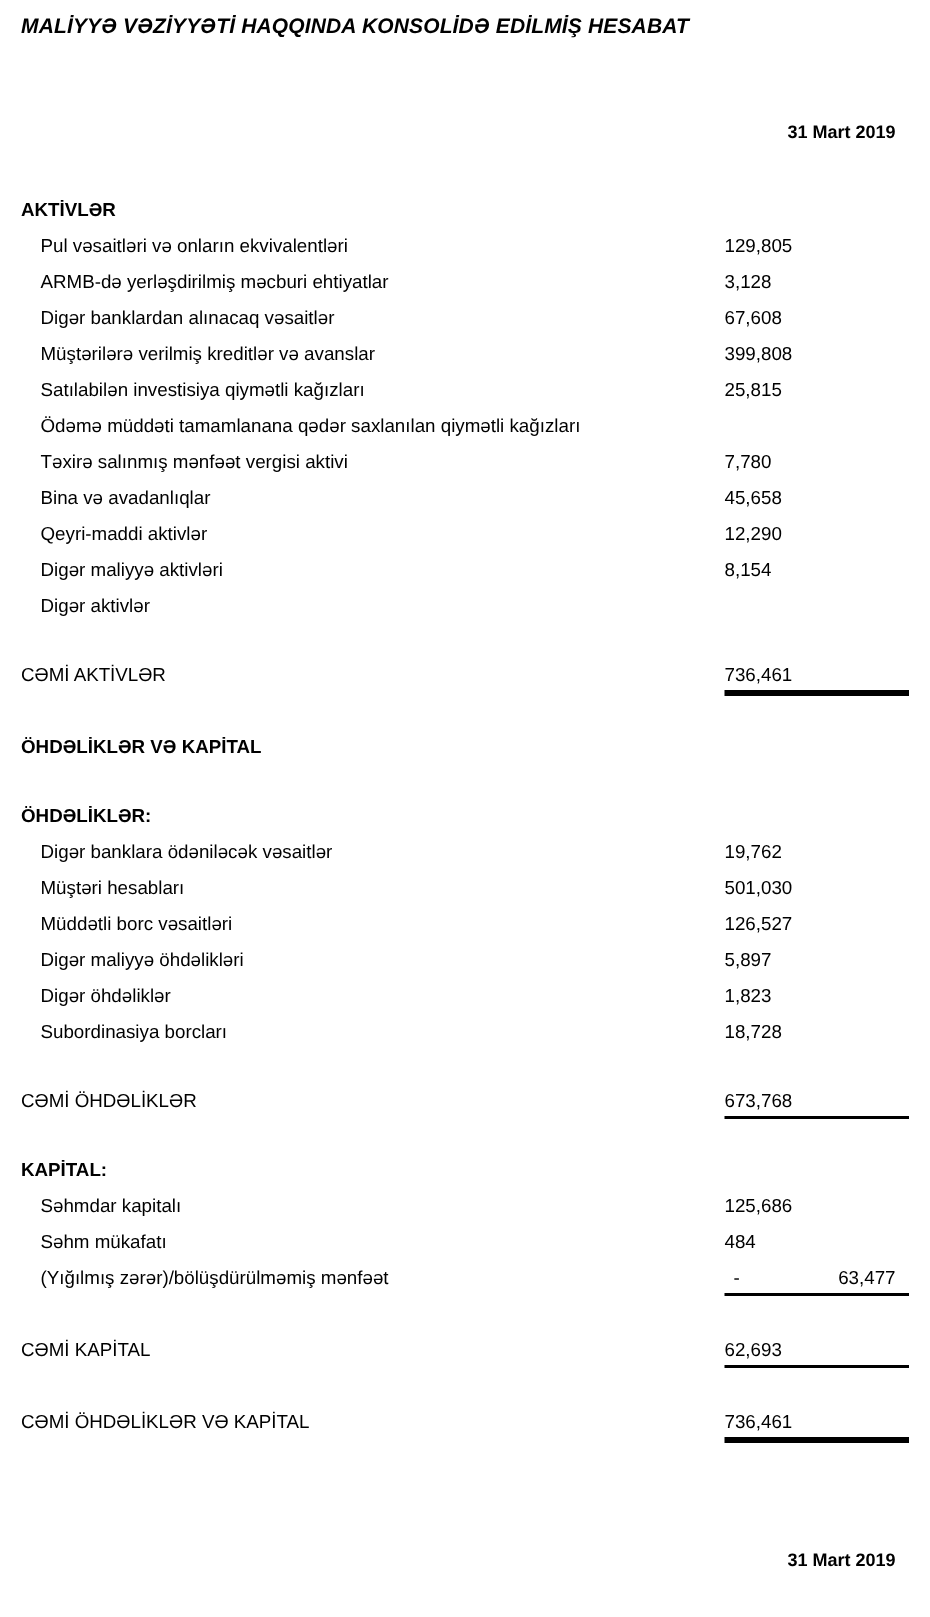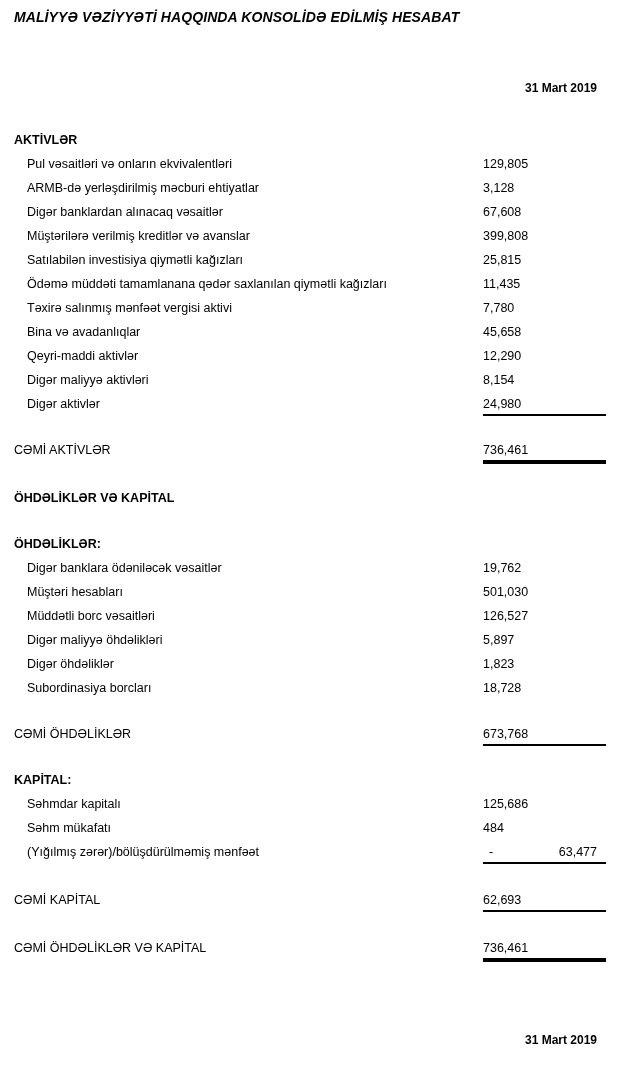--- a/index.html
+++ b/index.html
@@ -109,41 +109,39 @@
   <div class="row item">
     <div class="label">Müştərilərə verilmiş kreditlər və avanslar</div>
     <div class="val">399,808</div>
   </div>
   <div class="row item">
     <div class="label">Satılabilən investisiya qiymətli kağızları</div>
     <div class="val">25,815</div>
   </div>
   <div class="row item">
     <div class="label">Ödəmə müddəti tamamlanana qədər saxlanılan qiymətli kağızları</div>
-    <div class="val">11,435</div>
   </div>
   <div class="row item">
     <div class="label">Təxirə salınmış mənfəət vergisi aktivi</div>
     <div class="val">7,780</div>
   </div>
   <div class="row item">
     <div class="label">Bina və avadanlıqlar</div>
     <div class="val">45,658</div>
   </div>
   <div class="row item">
     <div class="label">Qeyri-maddi aktivlər</div>
     <div class="val">12,290</div>
   </div>
   <div class="row item">
     <div class="label">Digər maliyyə aktivləri</div>
     <div class="val">8,154</div>
   </div>
   <div class="row item rule">
     <div class="label">Digər aktivlər</div>
-    <div class="val">24,980</div>
   </div>
 
   <div class="row total dbl mt22">
     <div class="label">CƏMİ AKTİVLƏR</div>
     <div class="val">736,461</div>
   </div>
 
   <div class="row heading mt24">
     <div class="label">ÖHDƏLİKLƏR VƏ KAPİTAL</div>
   </div>

